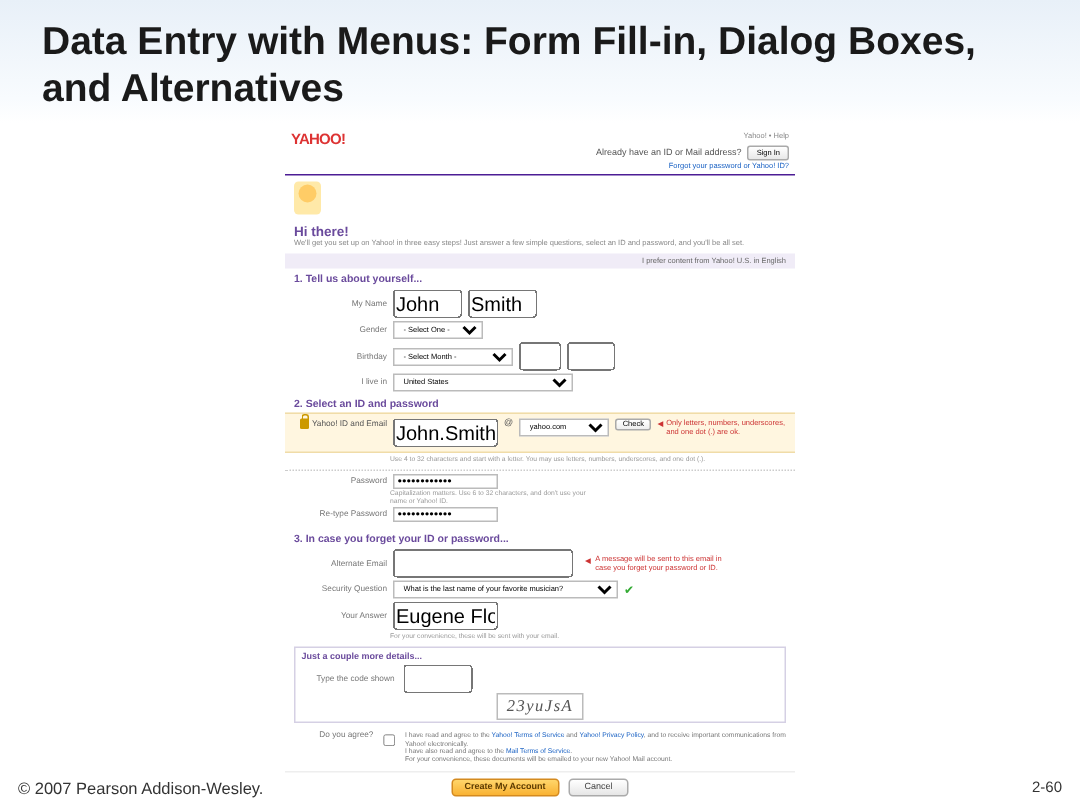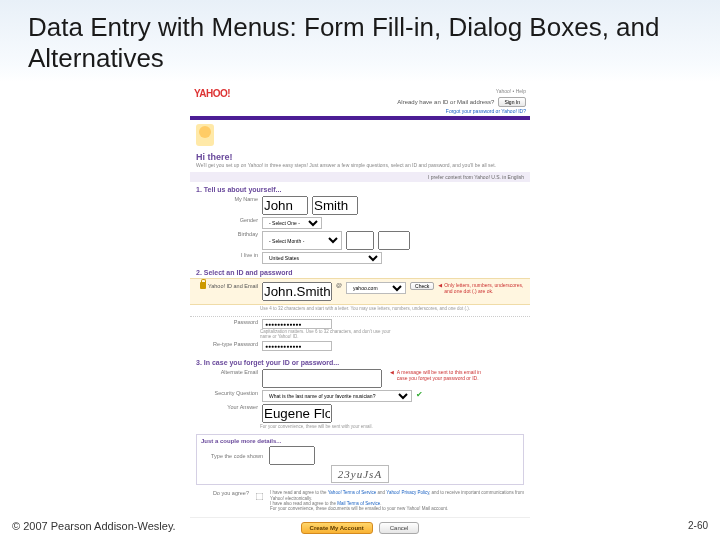--- a/index.html
+++ b/index.html
@@ -1,35 +1,35 @@
 <!DOCTYPE html>
 <html><head>
 <meta charset="utf-8">
 <style>
   * { margin: 0; padding: 0; box-sizing: border-box; }
   body { width: 720px; height: 540px; font-family: Arial, sans-serif; background: #fff; position: relative; overflow: hidden; }
   .slide { width: 100%; height: 100%; position: relative; }
   .header-band { background: linear-gradient(to bottom, #e8f0f8 0%, #f8fbfe 80%, #fff 100%); padding: 12px 28px 8px; }
-  .title { font-size: 26px; font-weight: normal; color: #1a1a1a; line-height: 1.2; }
+  .title { font-size: 26px; font-weight: bold; color: #1a1a1a; line-height: 1.2; }
   .form-area { margin: 4px auto 0; width: 340px; background: #fff; font-size: 6px; color: #555; position: relative; }
-  .form-top { display: flex; justify-content: space-between; padding: 2px 4px; border-bottom: 4px solid #4c1d95; }
+  .form-top { display: flex; justify-content: space-between; padding: 2px 4px; border-bottom: 1px solid #4c1d95; }
   .logo { color: #d33; font-weight: bold; font-size: 10px; letter-spacing: -0.5px; }
   .top-right { text-align: right; font-size: 5px; color: #888; }
   .signin-box { display: flex; align-items: center; gap: 4px; margin-top: 2px; }
   .signin-btn { border: 1px solid #aaa; background: linear-gradient(#fff,#e8e8e8); padding: 1px 5px; font-size: 5px; border-radius: 2px; }
   .forgot { color: #1860c3; font-size: 5px; }
   .hi-row { display: flex; gap: 6px; padding: 4px 6px; flex-direction: column; }
   .avatar { width: 18px; height: 22px; background: #ffe9a8; border-radius: 3px; position: relative; }
   .avatar::after { content: ""; position: absolute; top: 2px; left: 3px; width: 12px; height: 12px; background: #fc6; border-radius: 50%; }
   .hi-text { flex: 1; }
   .hi-title { color: #6a4a9c; font-weight: bold; font-size: 9px; }
   .hi-desc { color: #888; font-size: 5px; line-height: 1.2; }
   .pref-bar { background: #f0ecf7; padding: 2px 6px; font-size: 5px; color: #666; text-align: right; }
   .section-h { color: #6a4a9c; font-weight: bold; font-size: 7px; padding: 4px 6px 2px; }
-  .field-row { display: flex; gap: 4px; padding: 1px 6px; }
+  .field-row { display: flex; align-items: center; gap: 4px; padding: 1px 6px; }
   .label { width: 62px; text-align: right; color: #777; font-size: 5.5px; }
   input[type=text], select { border: 1px solid #bbb; font-size: 5px; padding: 1px 2px; background: #fff; font-family: inherit; }
   .inp-s { width: 46px; }
   .inp-m { width: 70px; }
   .inp-l { width: 120px; }
   .sel-s { width: 60px; }
   .sel-m { width: 80px; }
   .sel-xs { width: 28px; }
   .id-band { background: #fff6e0; padding: 3px 6px; display: flex; align-items: flex-start; gap: 4px; border-top: 1px solid #f0dca8; border-bottom: 1px solid #f0dca8; }
   .id-label { width: 62px; text-align: right; font-size: 5.5px; color: #555; display: flex; align-items: center; justify-content: flex-end; gap: 2px; }

